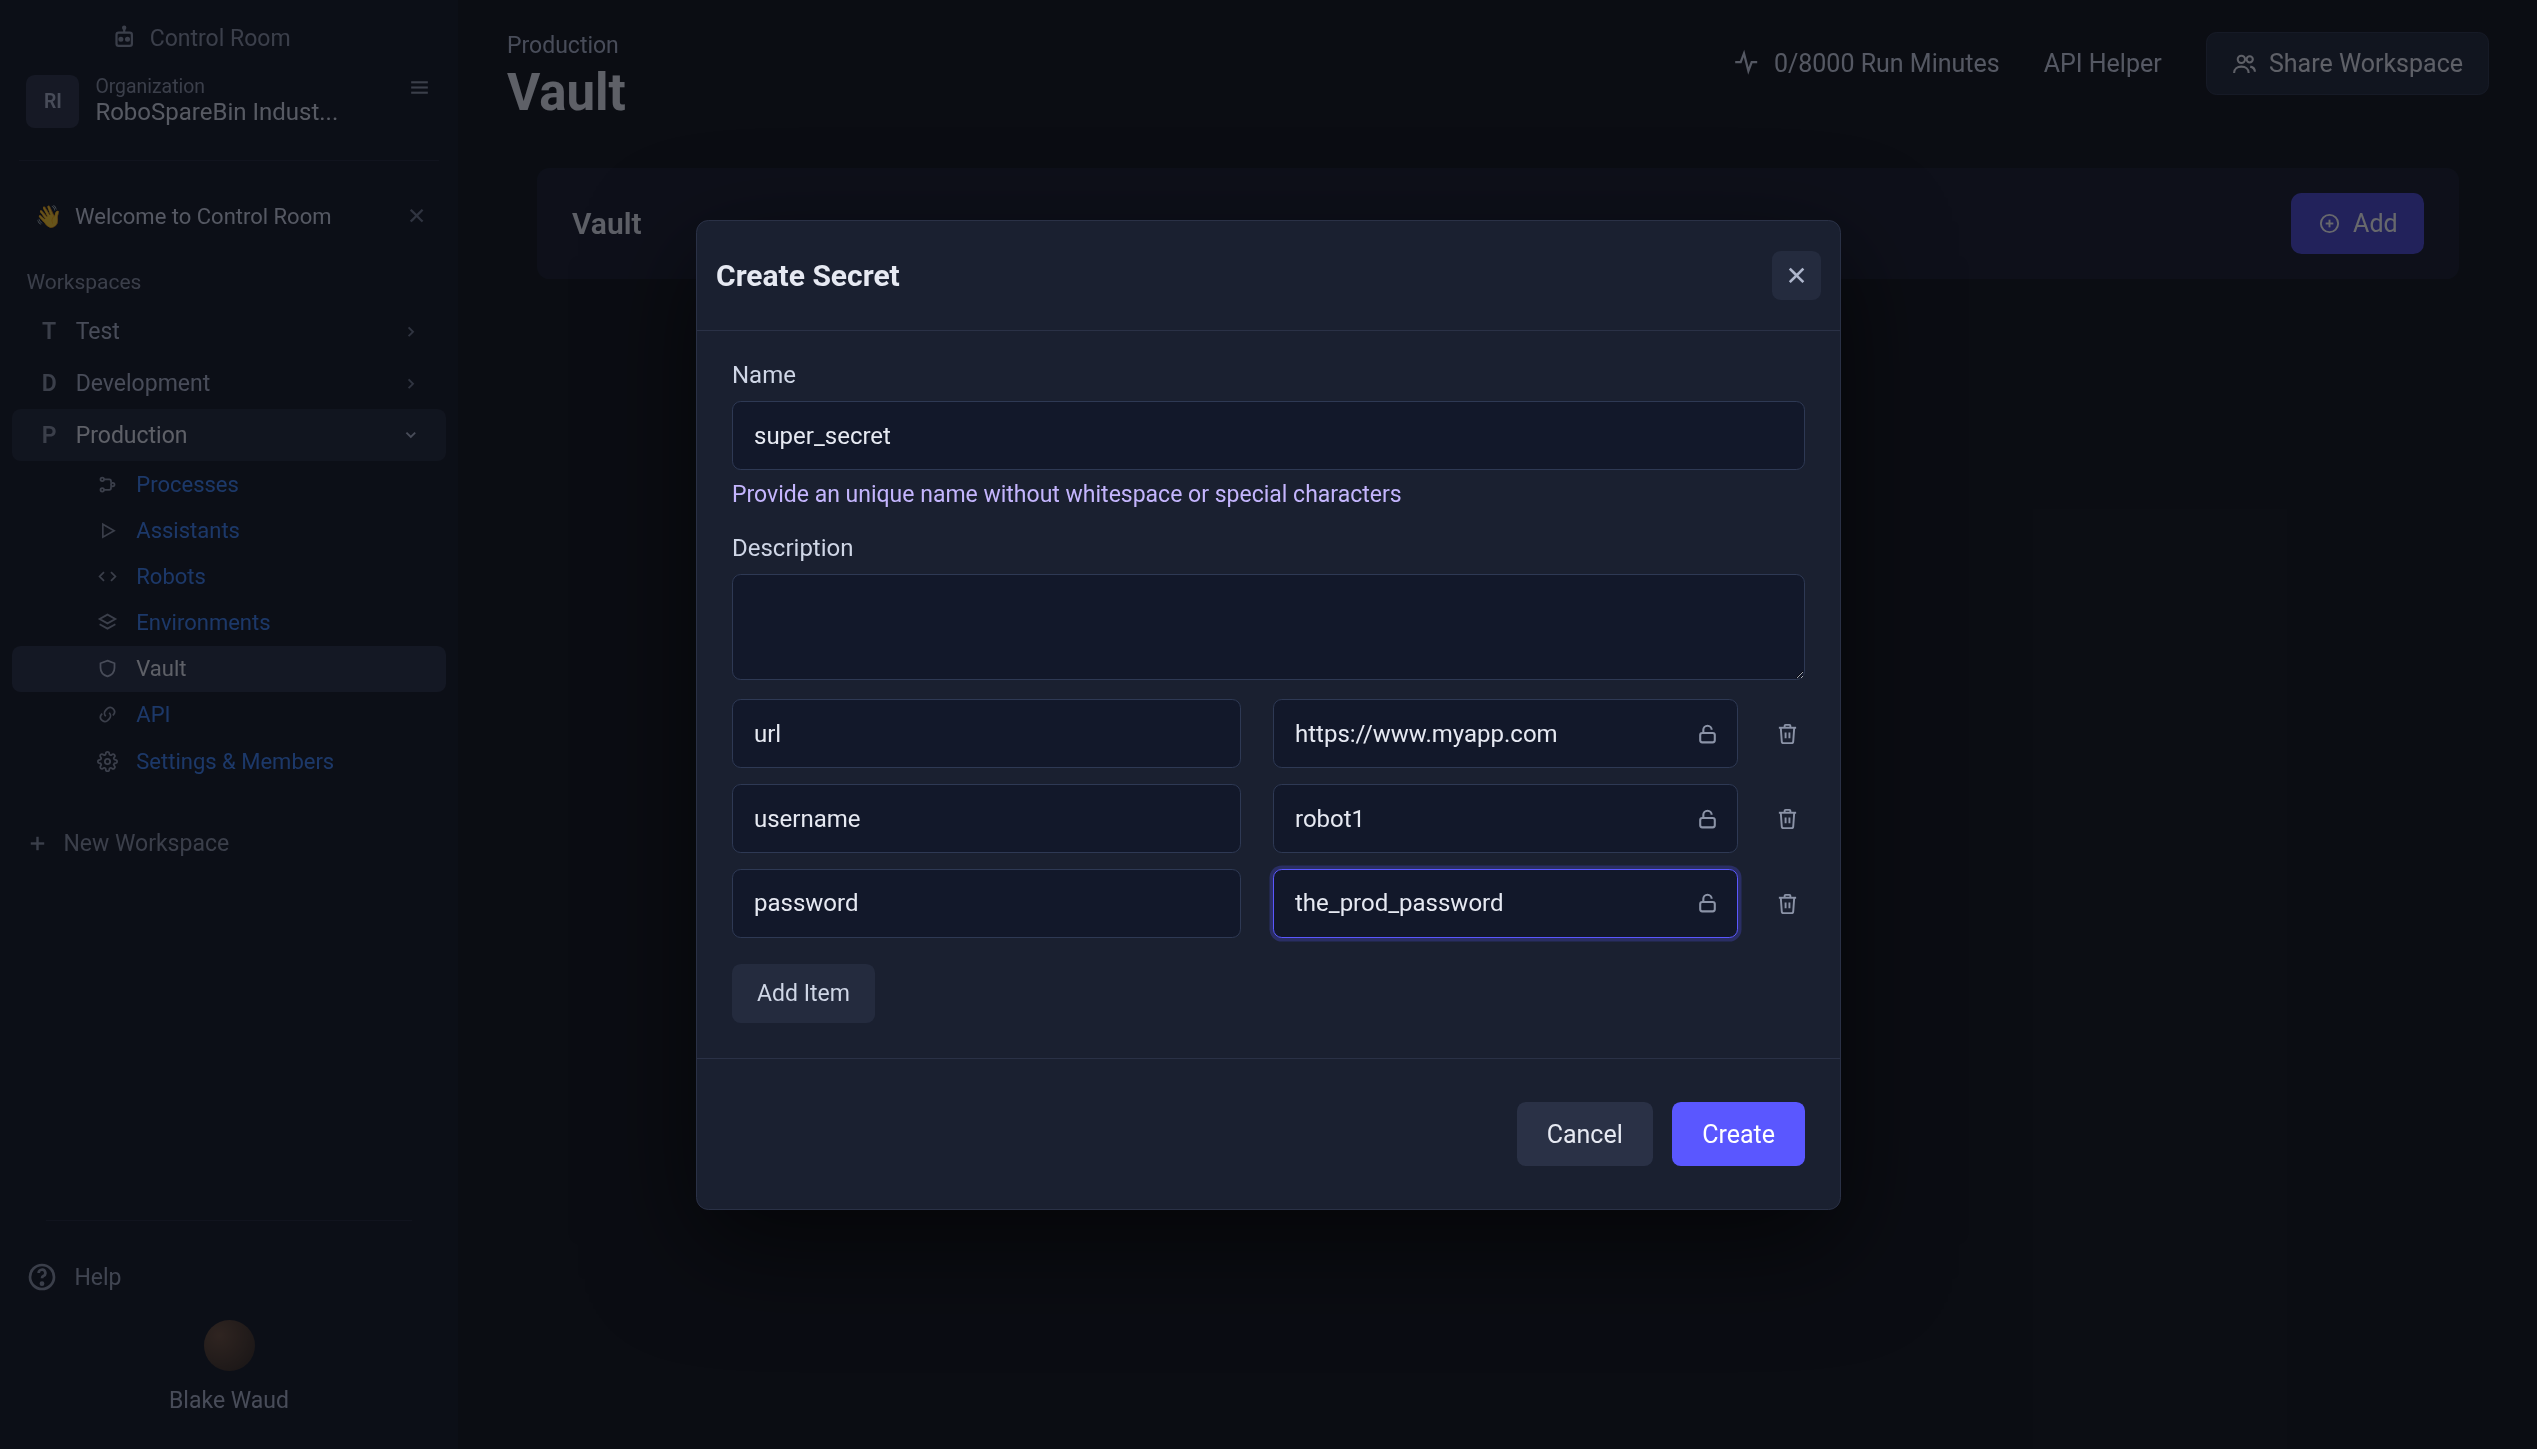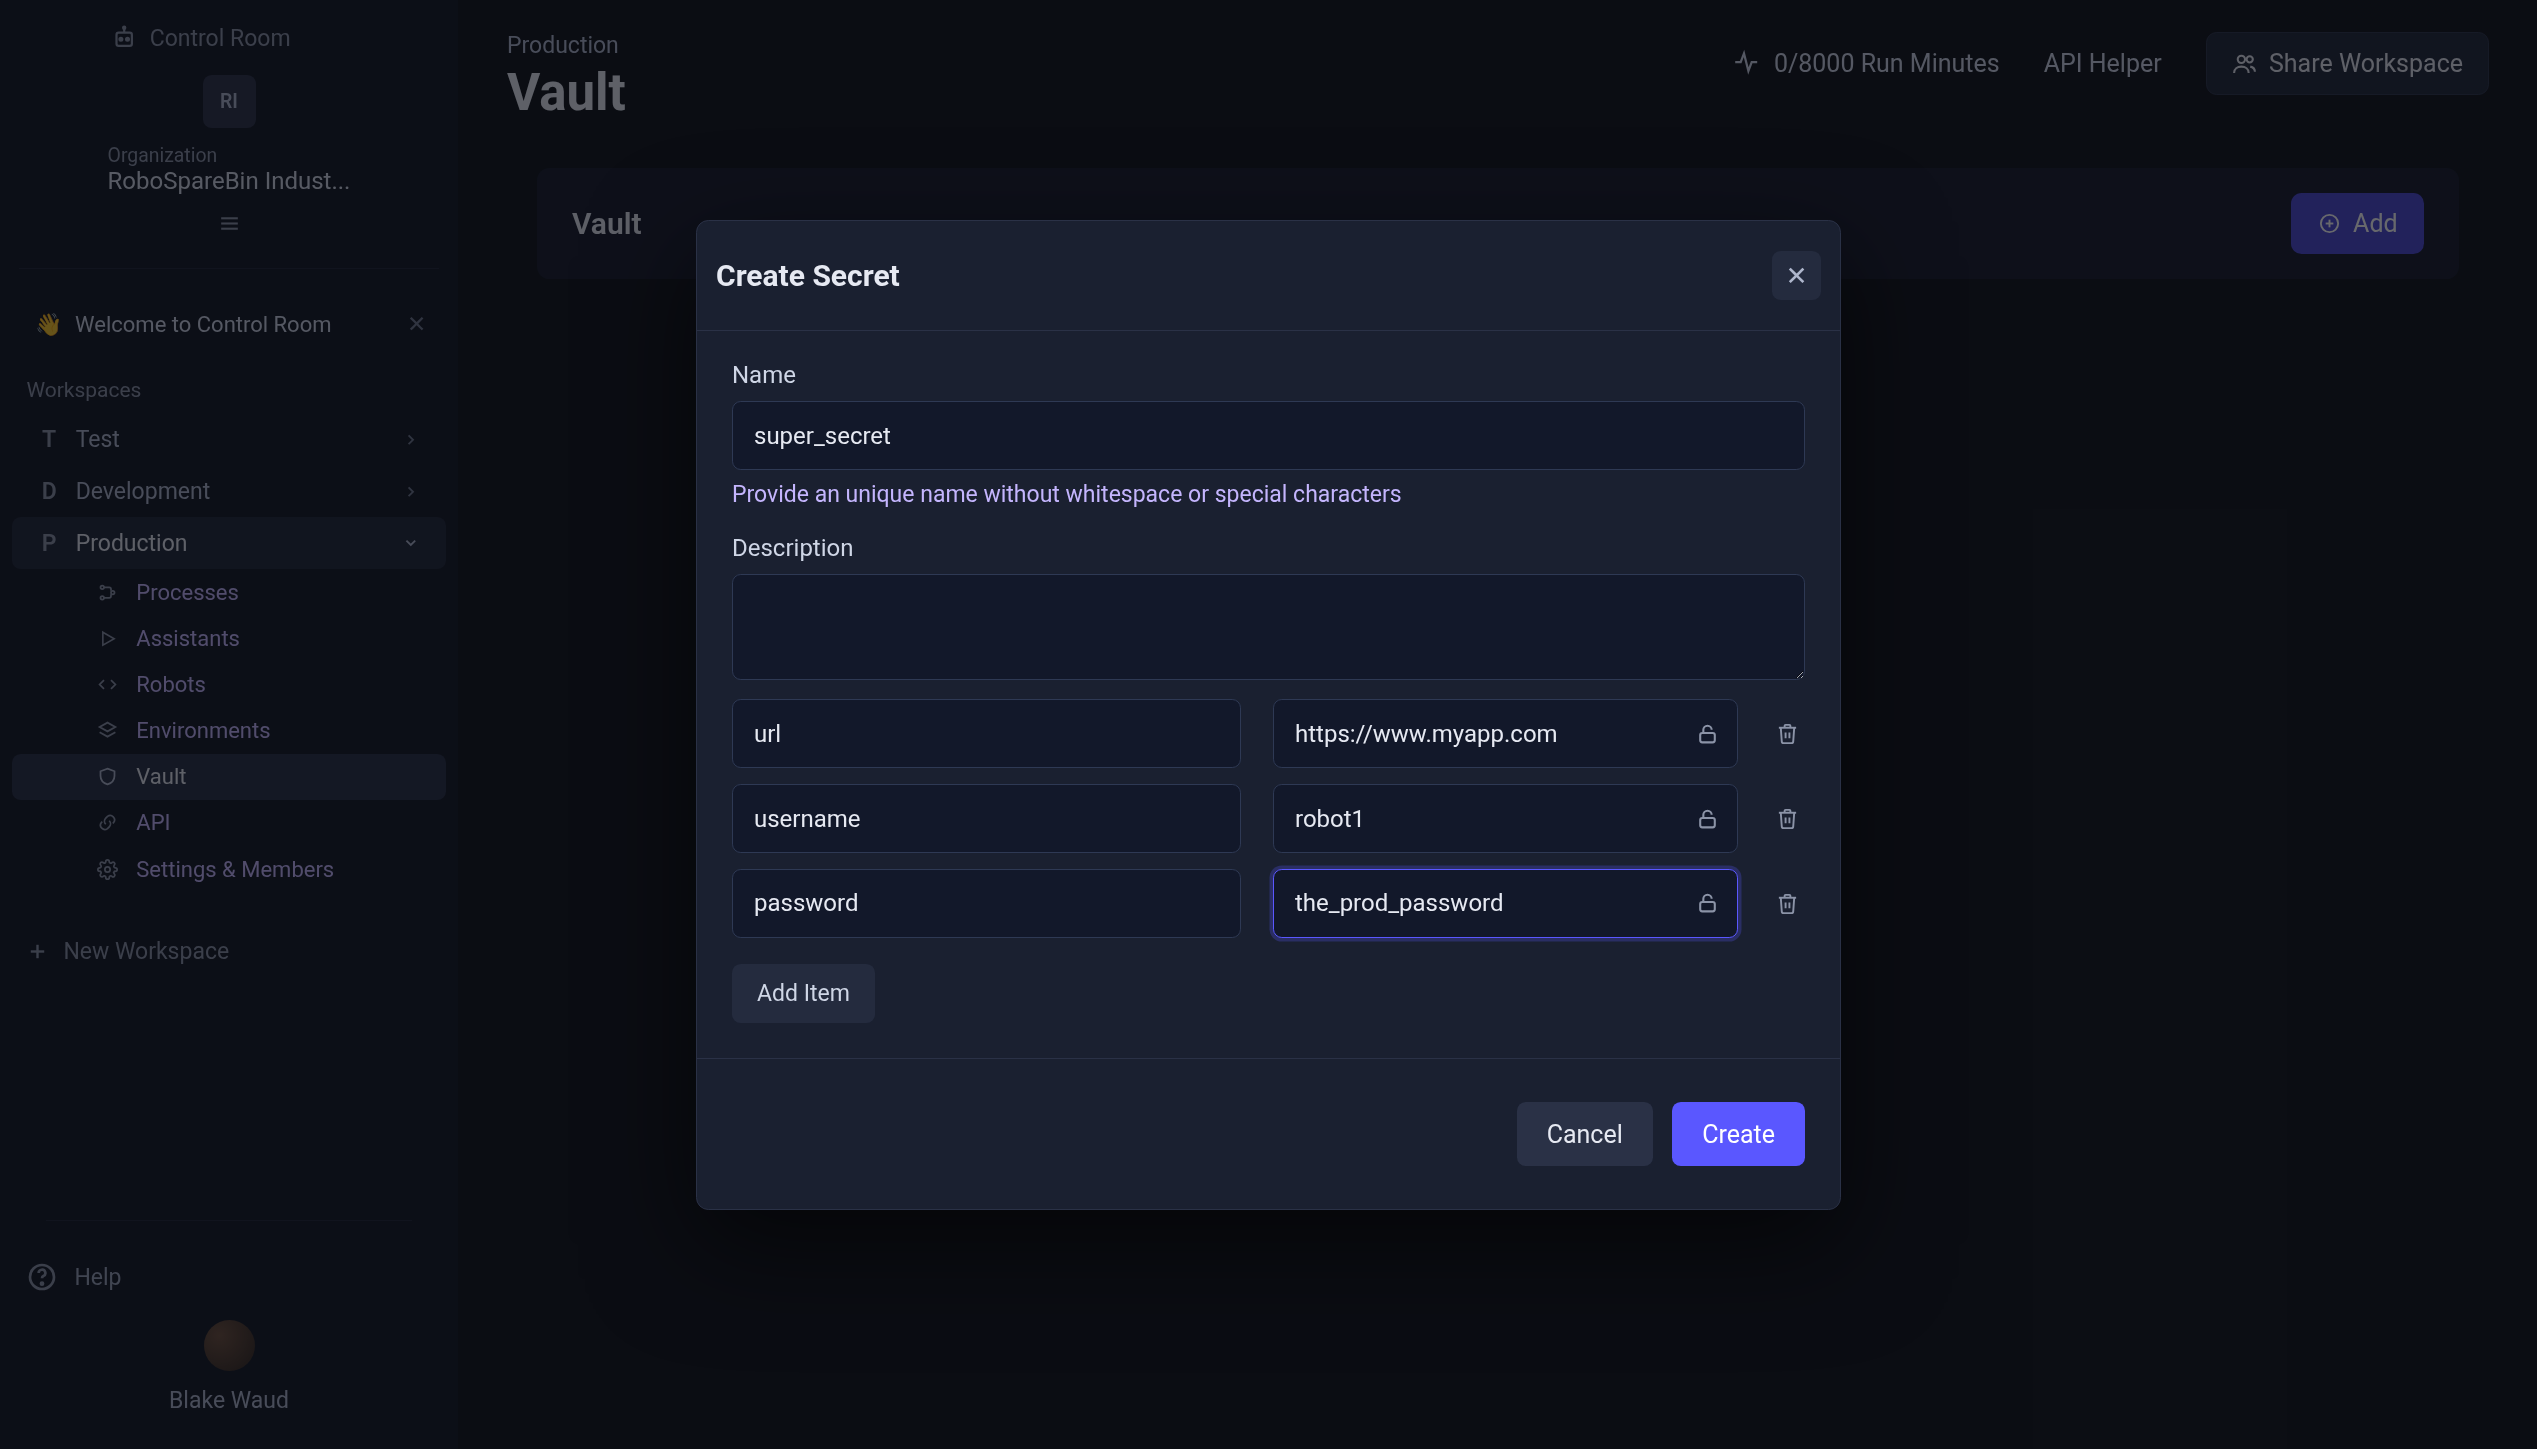--- a/index.html
+++ b/index.html
@@ -2,37 +2,37 @@
 <html style="font-size:14px"><head>
 <meta charset="utf-8">
 <style>
   * { box-sizing: border-box; margin: 0; padding: 0; font-family: -apple-system, BlinkMacSystemFont, "Segoe UI", Roboto, sans-serif; }
   html, body { width: 100%; height: 100%; background: #0e1117; color: #c9d1d9; overflow: hidden; }
   body { display: flex; height: 1449px; width: 2538px; transform-origin: top left; }
 
   
   .sidebar { width: 458px; background: #121621; display: flex; flex-direction: column; padding: 25px 0 17.6px 0; }
   .sb-brand { display: flex; align-items: center; gap: 12.3px; color: #8b93a7; font-size: 23px; margin-bottom: 23px; padding-left: 111px; position: relative; }
-  .sb-org { display: flex; align-items: center; gap: 16px; padding: 0 26.4px; margin-bottom: 17.6px; flex-direction: column; }
+  .sb-org { display: flex; gap: 16px; padding: 0 26.4px; margin-bottom: 17.6px; }
   .sb-org .avatar { width: 53px; height: 53px; border-radius: 8.8px; background: #2a3146; color:#aeb6cc; display:flex; align-items:center; justify-content:center; font-size: 19.4px; font-weight:600; }
   .sb-org .labels { flex:1; min-width:0; }
   .sb-org .org-label { font-size: 19.4px; color:#8b93a7; }
   .sb-org .org-name { font-size: 24px; color:#d5dbe8; white-space:nowrap; overflow:hidden; text-overflow:ellipsis; max-width: 264px; }
   .sb-org .menu-dots { color:#8b93a7; font-size:26.4px; }
 
   .sb-welcome { margin: 17.6px 19.4px; padding: 12.3px 16px; border-radius: 8.8px; display:flex; align-items:center; gap:12.3px; color:#cfd6e6; font-size:22px; position:relative; }
   .sb-welcome .close { position:absolute; right:12.3px; color:#6e778d; font-size:23px; }
 
   .sb-section-title { font-size:21px; color:#8b93a7; padding: 10.6px 26.4px 12.3px 26.4px; }
 
   .ws-row { display:flex; align-items:center; gap:16px; padding: 12.3px 26.4px; color:#aeb6cc; font-size:23px; border-radius: 8.8px; margin: 0 12.3px; }
   .ws-row .ws-letter { width:21px; text-align:center; font-weight:600; color:#8b93a7; }
   .ws-row .chev { margin-left:auto; color:#6e778d; }
   .ws-row.active { background: #1f2536; color:#e6e9f2; }
-  .ws-sub { display:flex; align-items:center; gap:16px; padding: 10.6px 26.4px 10.6px 83px; color:#c4b5fd; font-size:22px; border-radius:8.8px; margin: 0 12.3px; }
+  .ws-sub { display:flex; align-items:center; gap:16px; padding: 10.6px 26.4px 10.6px 83px; color:#3b82f6; font-size:22px; border-radius:8.8px; margin: 0 12.3px; }
   .ws-sub.active { background:#262d42; color:#e6e9f2; }
   .ws-sub .icon { width:25px; display:inline-flex; justify-content:center; }
 
   .sb-new { display:flex; align-items:center; gap:14px; padding: 19.4px 26.4px; color:#8b93a7; font-size:23px; margin-top: 26.4px; }
 
   .sb-bottom { margin-top:auto; padding: 17.6px 26.4px; display:flex; flex-direction:column; gap:26.4px; }
   .sb-help { display:flex; align-items:center; gap:16px; color:#9aa2b8; font-size:23px; }
   .sb-user { display:flex; align-items:center; gap:16px; color:#aeb6cc; font-size:23px;flex-direction:column; }
   .sb-user .ava { width:51px; height:51px; border-radius:50%; background: radial-gradient(circle at 30% 30%, #6d4e3a, #2e241c); }
 

